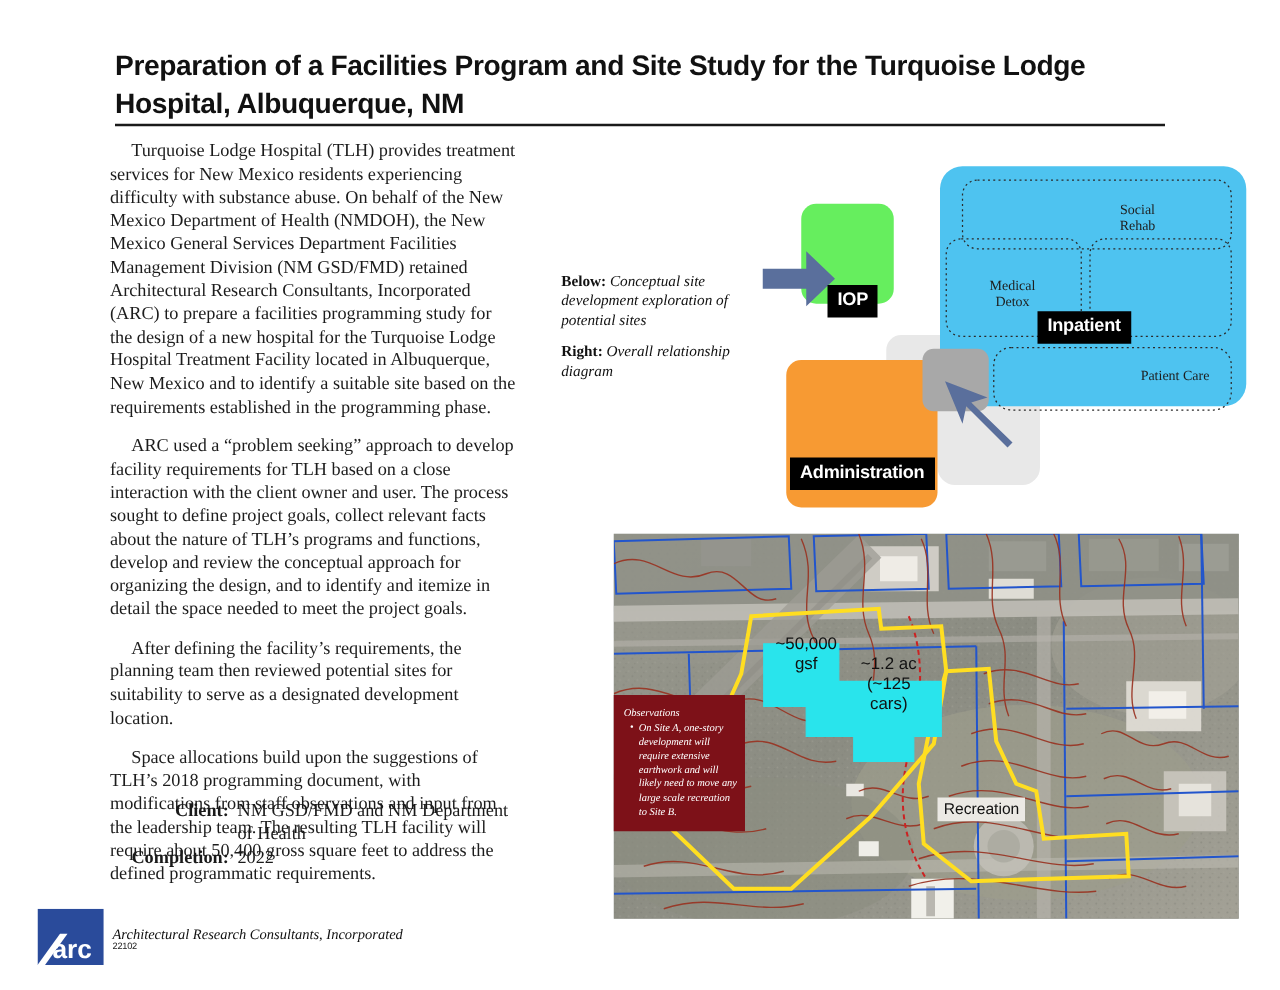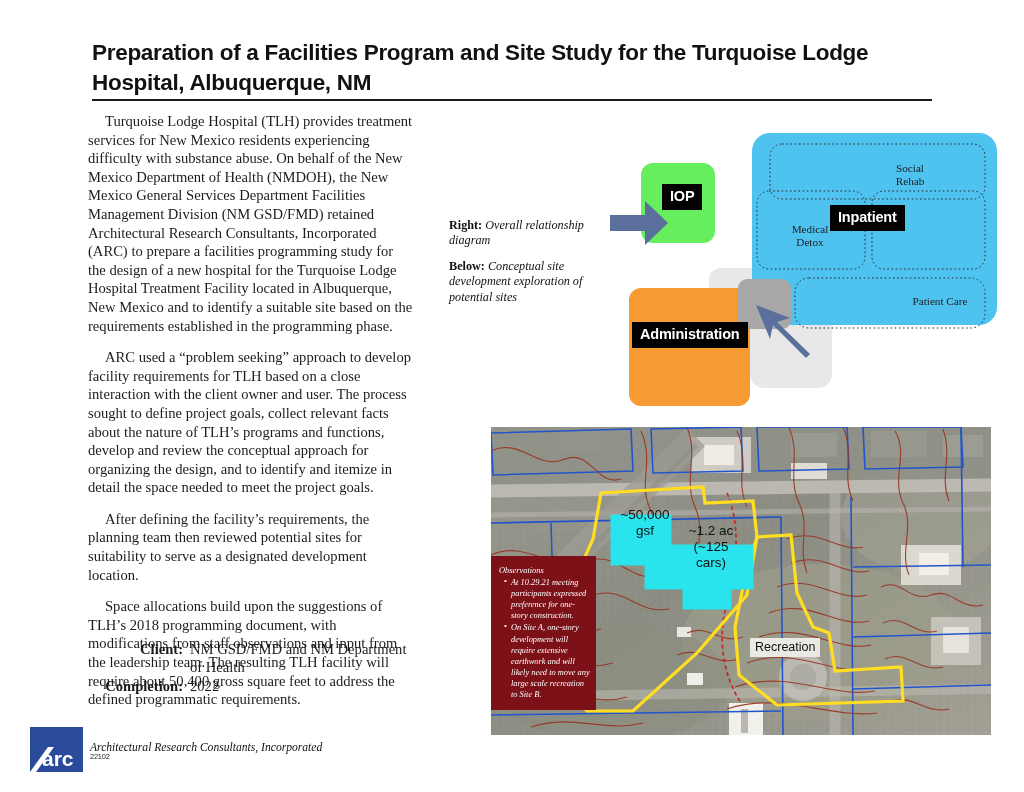--- a/index.html
+++ b/index.html
@@ -108,20 +108,21 @@
     position: absolute;
     background: #000000;
     color: #ffffff;
     font-family: "Liberation Sans", sans-serif;
     font-weight: bold;
     font-size: 14.5px;
     line-height: 14.5px;
     padding: 5px 8px 6px 8px;
     white-space: nowrap;
     letter-spacing: -0.2px;
+    margin-top: 44px;
   }
   .sub-label {
     position: absolute;
     font-family: Liberation Serif, serif;
     font-size: 11.2px;
     line-height: 13.4px;
     color: #1e1e1e;
     text-align: center;
     white-space: pre-line;
   }
@@ -217,22 +218,22 @@
     <div class="meta-label">Client:</div>
     <div class="meta-value">NM GSD/FMD and NM Department of Health</div>
   </div>
   <div class="meta-row">
     <div class="meta-label">Completion:</div>
     <div class="meta-value">2022</div>
   </div>
 </div>
 
 <div id="diagram-captions">
+  <p><b>Below:</b><span>  Conceptual site development exploration of potential sites</span></p>
   <p><b>Right:</b><span> Overall relationship diagram</span></p>
-  <p><b>Below:</b><span>  Conceptual site development exploration of potential sites</span></p>
 </div>
 
 <div id="relationship-diagram">
   <svg width="392" height="295" viewBox="0 0 392 295">
 
     <rect x="99" y="145" width="122" height="100" rx="12" ry="12" fill="#e8e8e8"></rect>
     <rect x="140" y="145" width="82" height="120" rx="14" ry="14" fill="#e8e8e8"></rect>
 
     <rect x="142" y="10" width="245" height="192" rx="18" ry="18" fill="#4ec3f0"></rect>
 
@@ -386,21 +387,20 @@
   <div class="map-text" id="label-gsf">~50,000
 gsf</div>
   <div class="map-text" id="label-parking">~1.2 ac
 (~125
 cars)</div>
   <div class="map-text" id="label-recreation">Recreation</div>
 
   <div id="observations-box">
     <div class="obs-title">Observations</div>
     <ul>
-      <li>At 10.29.21 meeting participants expressed preference for one-story construction.</li>
       <li>On Site A, one-story development will require extensive earthwork and will likely need to move any large scale recreation to Site B.</li>
     </ul>
   </div>
 </div>
 
 <div id="footer-logo">
   <svg width="53" height="45" viewBox="0 0 53 45">
     <rect x="0" y="0" width="53" height="45" fill="#2a4b9b"></rect>
     <path d="M0 45 L18 20 L24 20 L6 45 Z" fill="#ffffff"></path>
     <text x="12" y="39" font-family="Liberation Sans, sans-serif" font-size="21" font-weight="bold" fill="#ffffff">arc</text>

